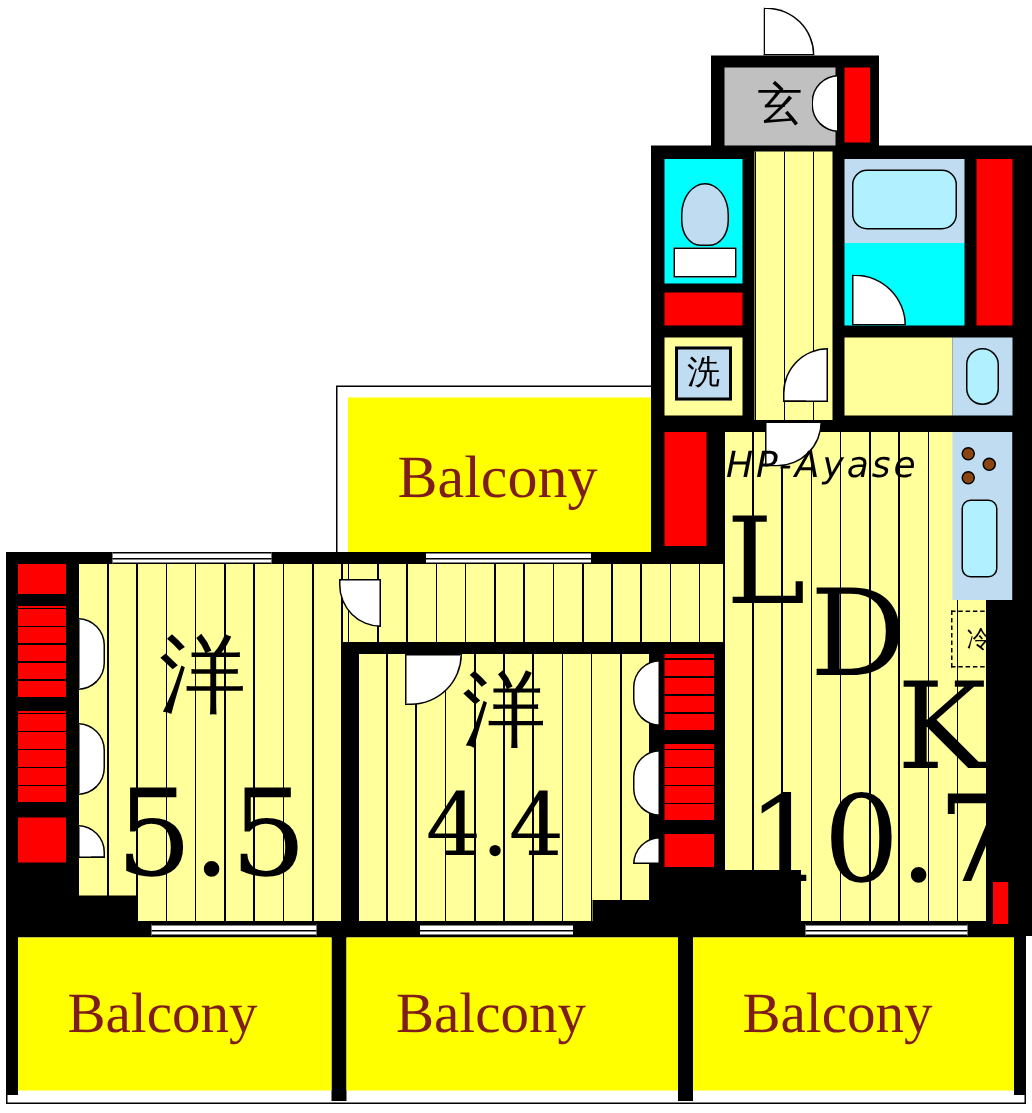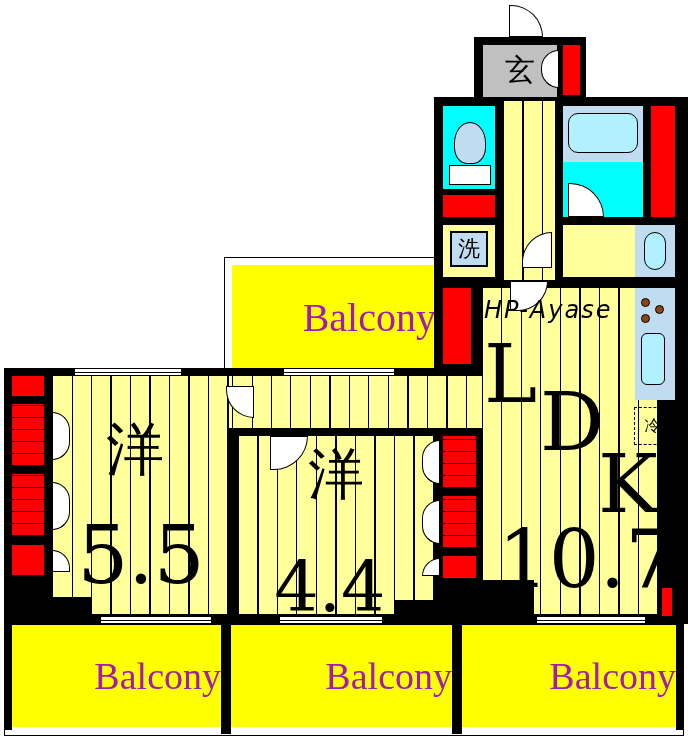--- a/index.html
+++ b/index.html
@@ -7,21 +7,21 @@
   .abs{position:absolute;box-sizing:border-box;}
   .wall{background:#000;}
   .floor{background-color:#ffff9c;background-image:repeating-linear-gradient(90deg,#000 0 1px,transparent 1px 19.5px);}
   .yellow{background:#ffff00;}
   .red{background:#ff0000;}
   .gray{background:#c0c0c0;}
   .cyan{background:#00ffff;}
   .lblue{background:#c0dcf0;}
   .pale{background:#ffff9c;}
   .bal-frame{background:#fff;border:1px solid #000;}
-  .bal-label{display:flex;align-items:center;justify-content:flex-end;font-family:"Liberation Serif",serif;color:#a21caf;}
+  .bal-label{display:flex;align-items:center;justify-content:flex-start;font-family:"Liberation Serif",serif;color:#7f1d1d;padding-left:33px;}
   .room-label{font-family:"DejaVu Serif",serif;color:#000;line-height:1;text-align:center;}
   .win{background:#fff;border-top:1px solid #000;border-bottom:1px solid #000;}
   .win::after{content:"";position:absolute;left:0;right:0;top:50%;border-top:1px solid #000;}
   .door{background:#fff;border:1px solid #000;}
   .closet{background:#ff0000;background-image:repeating-linear-gradient(0deg,#000 0 1px,transparent 1px 12px);}
 </style>
 </head>
 <body>
 
 <div class="abs bal-frame" style="left:224px;top:257px;width:212px;height:112px;"></div>
@@ -112,21 +112,21 @@
 
 <div class="abs win" style="left:75px;top:368px;width:106px;height:8px;"></div>
 <div class="abs win" style="left:284px;top:368px;width:110px;height:8px;"></div>
 <div class="abs win" style="left:101px;top:616px;width:110px;height:8px;"></div>
 <div class="abs win" style="left:280px;top:616px;width:102px;height:8px;"></div>
 <div class="abs win" style="left:537px;top:616px;width:108px;height:8px;"></div>
 
 <div class="abs room-label" style="left:95px;top:420px;width:80px;font-size:58px;">洋</div>
 <div class="abs room-label" style="left:66px;top:516px;width:150px;font-size:80px;">5.5</div>
 <div class="abs room-label" style="left:296px;top:446px;width:80px;font-size:56px;">洋</div>
-<div class="abs room-label" style="left:250px;top:552px;width:160px;font-size:70px;">4.4</div>
+<div class="abs room-label" style="left:250px;top:521px;width:160px;font-size:58px;">4.4</div>
 
 <div class="abs" style="left:484px;top:298px;font-family:'DejaVu Sans',sans-serif;font-style:italic;font-size:24px;letter-spacing:2px;color:#000;line-height:1;">HP-Ayase</div>
 <div class="abs room-label" style="left:484px;top:335px;font-size:80px;">L</div>
 <div class="abs room-label" style="left:540px;top:383px;font-size:80px;">D</div>
 <div class="abs room-label" style="left:598px;top:445px;font-size:80px;">K</div>
 <div class="abs room-label" style="left:497px;top:520px;width:180px;font-size:80px;">10.7</div>
 
 <div class="abs" style="left:4px;top:624px;width:680px;height:112px;background:#fff;border:1px solid #000;"></div>
 <div class="abs wall" style="left:4px;top:624px;width:8px;height:106px;"></div>
 <div class="abs wall" style="left:221px;top:624px;width:10px;height:110px;"></div>

